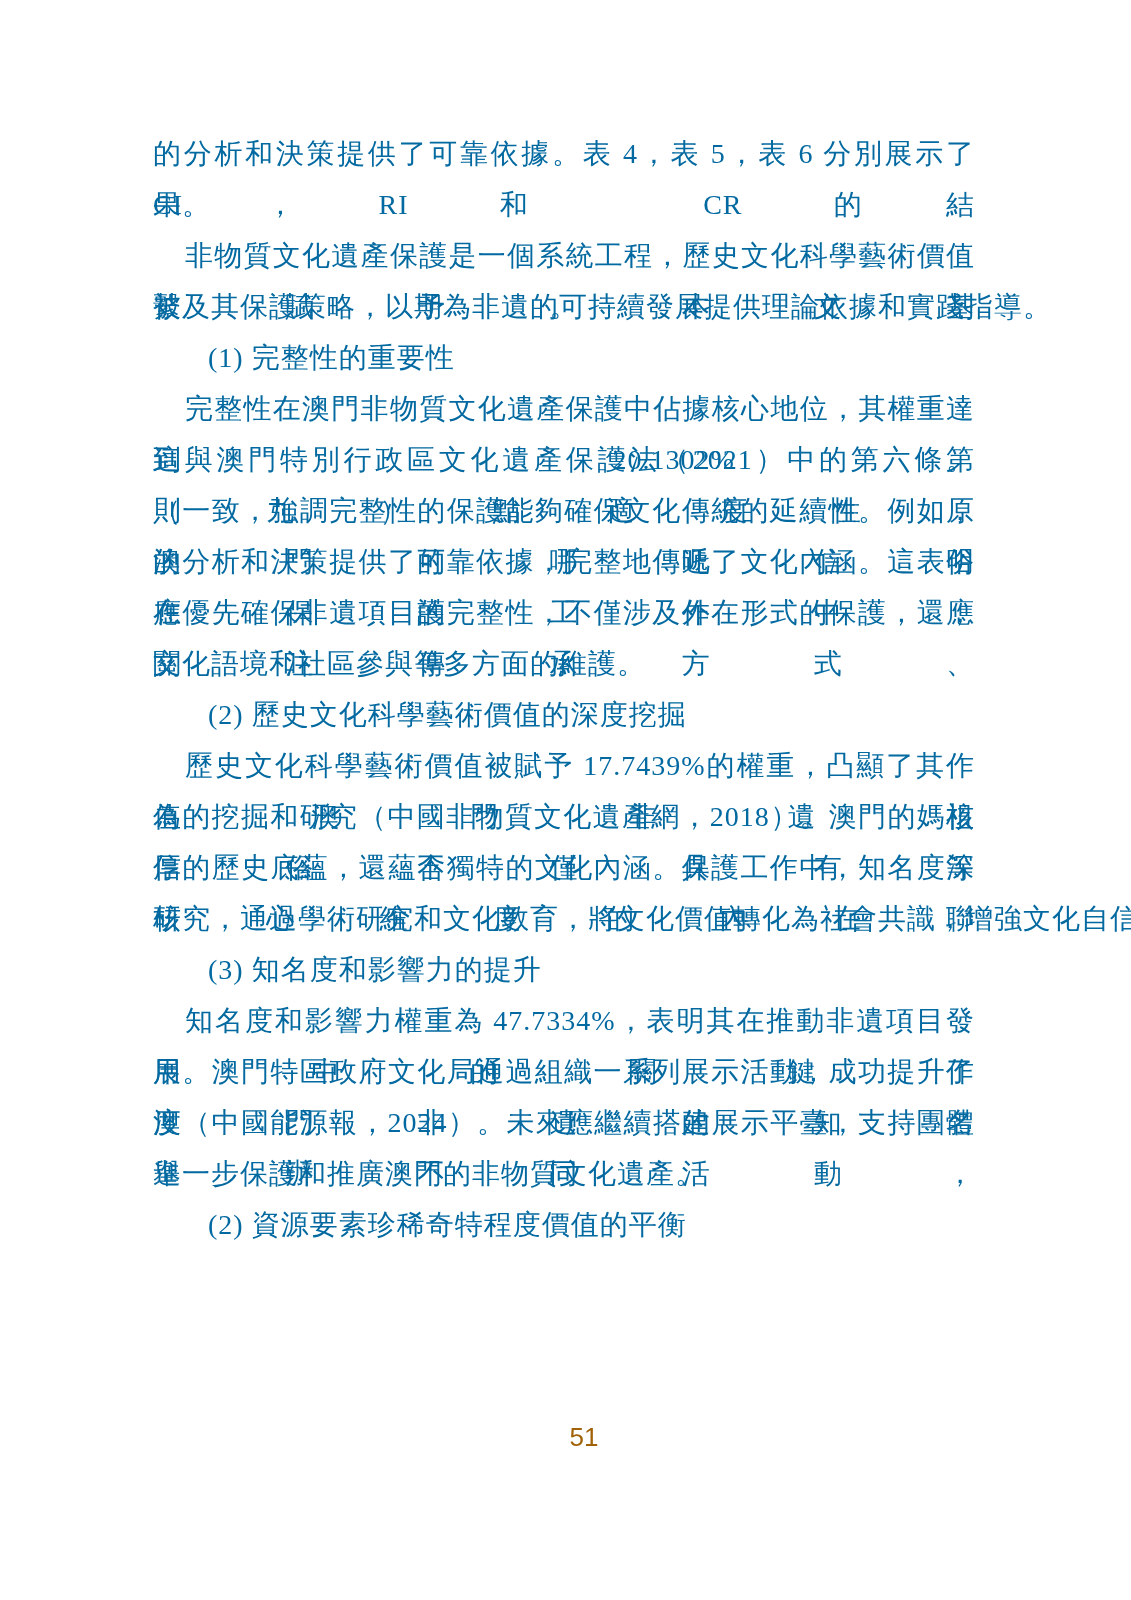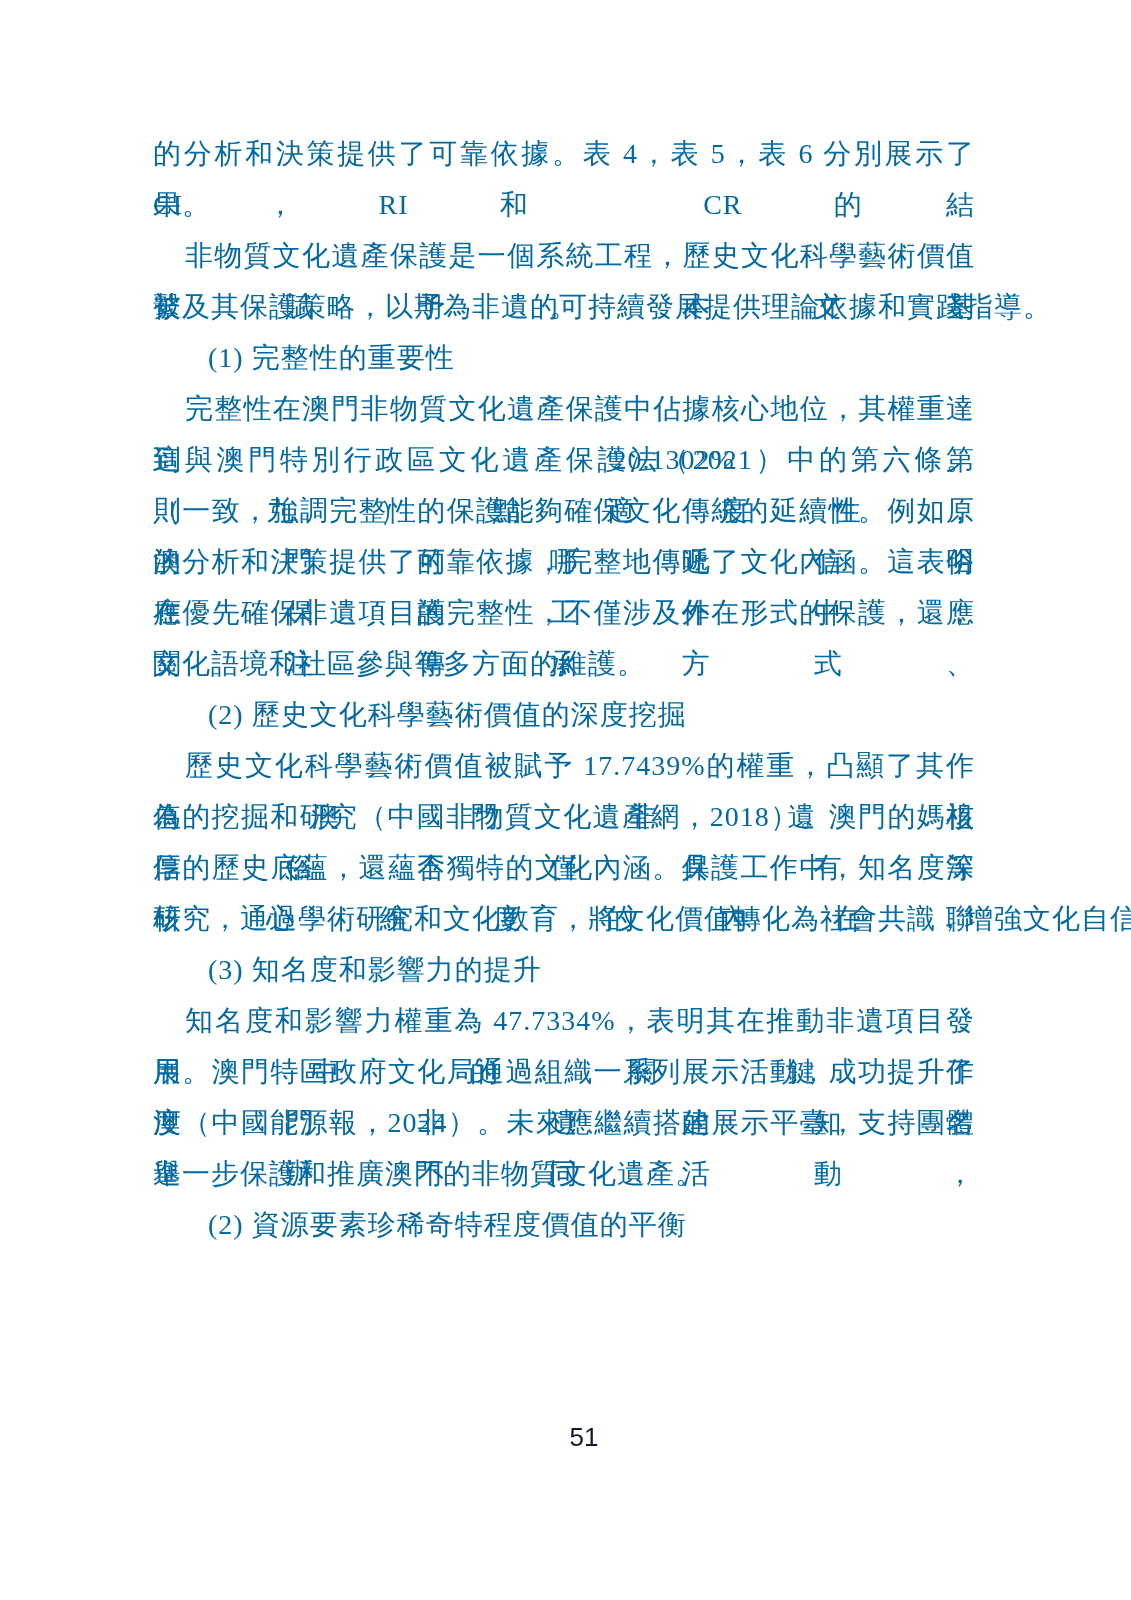--- a/index.html
+++ b/index.html
@@ -38,21 +38,21 @@
   .line.ind-para { text-indent: 32px; }
   .line.ind-head { text-indent: 55px; }
   .page-number {
     position: absolute;
     top: 1422px;
     left: 153px;
     width: 862px;
     text-align: center;
     font-family: "Liberation Sans", "DejaVu Sans", sans-serif;
     font-size: 26px;
-    color: #0f172a;
+    color: #a16207;
   }
 </style>
 </head>
 <body>
 
 <div class="page">
   <div class="doc-body" id="doc-body">
       <div class="line just">的分析和決策提供了可靠依據。表 4，表 5，表 6 分別展示了 CI，RI 和 CR 的結</div>
       <div class="line">果。</div>
       <div class="line just ind-para">非物質文化遺產保護是一個系統工程，歷史文化科學藝術價值被賦予。本文基</div>

